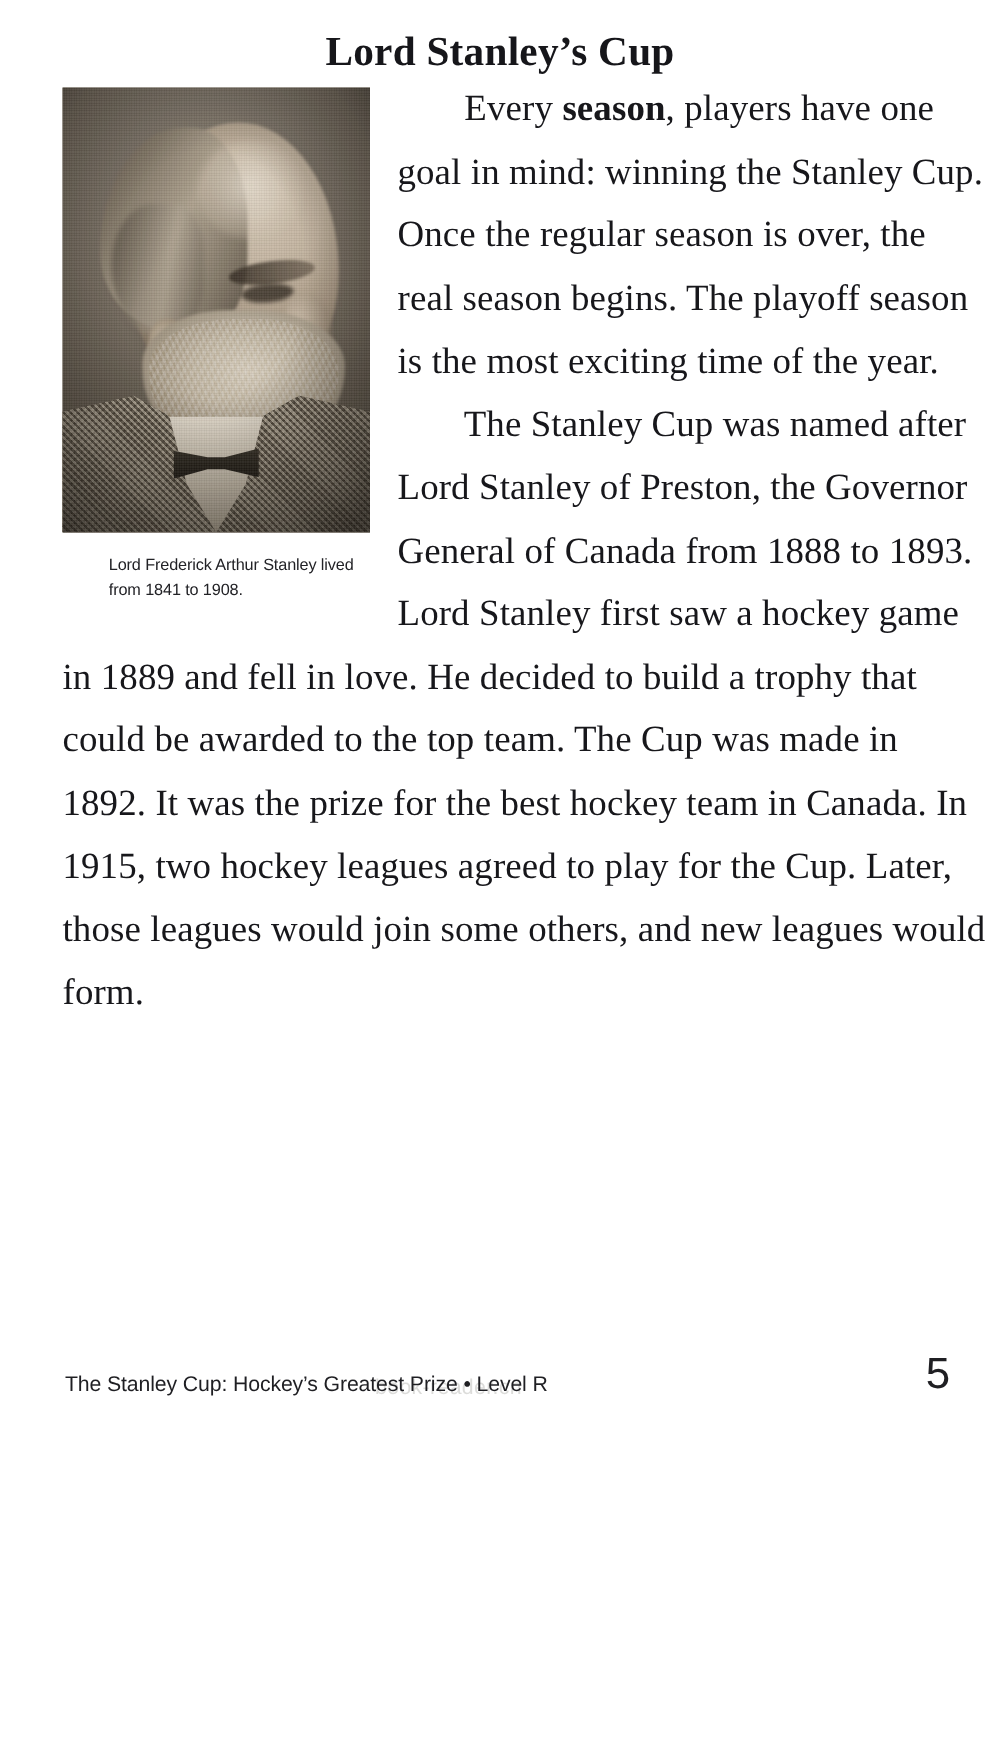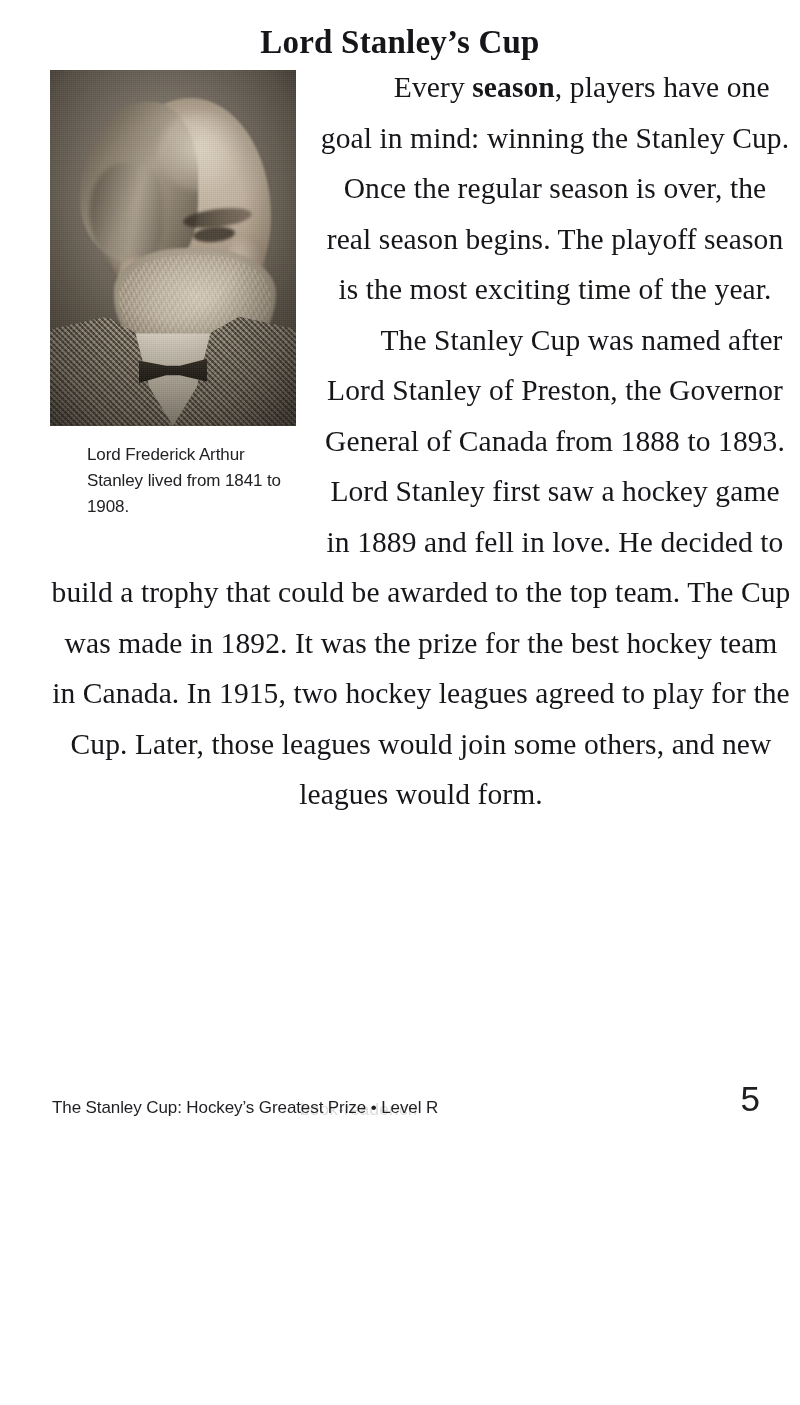--- a/index.html
+++ b/index.html
@@ -239,34 +239,34 @@
     inset: 0;
     background: rgba(120,98,66,0.13);
     mix-blend-mode: multiply;
     pointer-events: none;
   }
 
   .caption {
     margin-top: 16px;
     padding-left: 37px;
     font-family: "Liberation Sans", sans-serif;
-    font-size: 17px;
+    font-size: 13px;
     line-height: 1.52;
     color: #222226;
     letter-spacing: -0.1px;
   }
 
   
   .para {
     font-family: "Liberation Serif", serif;
     font-size: 29.5px;
     line-height: 50.5px;
     color: #17171b;
     margin: 0;
-    text-align: center;
+    text-align: left;
     letter-spacing: 0.1px;
   }
   .para + .para {
     margin-top: 0;
   }
   .indent::before {
     content: "";
     display: inline-block;
     width: 46px;
   }

